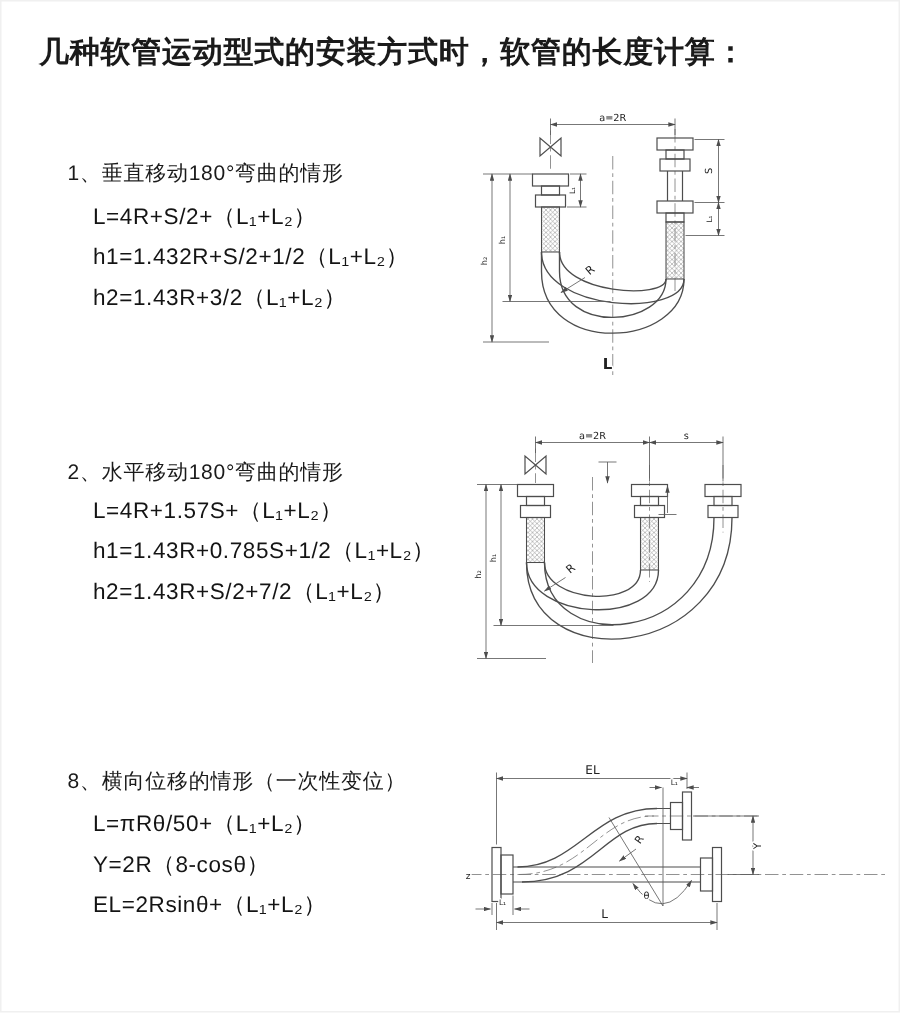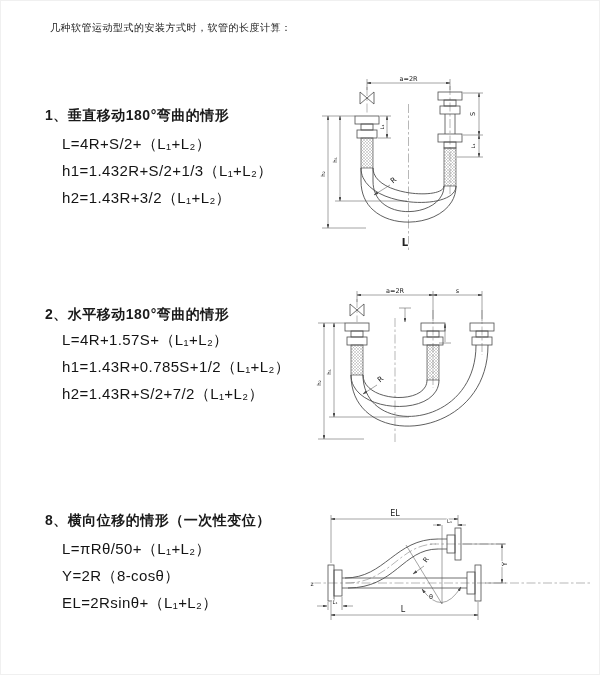--- a/index.html
+++ b/index.html
@@ -3,25 +3,25 @@
 <meta charset="utf-8">
 <style>
   html,body{margin:0;padding:0;}
   body{
     width:600px;height:675px;position:relative;background:#ffffff;
     font-family:"Liberation Sans","DejaVu Sans",sans-serif;
     overflow:hidden;color:#1a1a1a;
   }
   .frame{position:absolute;inset:0;border:1px solid #f0f0f0;pointer-events:none;}
   .title{
-    position:absolute;left:50px;top:21px;font-size:10px;font-weight:normal;
+    position:absolute;left:26px;top:21px;font-size:20px;font-weight:bold;
     letter-spacing:.5px;white-space:nowrap;
   }
   .sec-heading{
-    position:absolute;font-size:14px;font-weight:bold;letter-spacing:.5px;white-space:nowrap;text-align:center;
+    position:absolute;font-size:14px;font-weight:normal;letter-spacing:.5px;white-space:nowrap;text-align:center;
   }
   .formula{
     position:absolute;font-size:15px;font-weight:normal;letter-spacing:.4px;white-space:nowrap;
     color:#141414;
   }
   svg{position:absolute;overflow:visible;}
   .ln{stroke:#4d4d4d;stroke-width:.8;fill:none;}
   .hs{stroke:#4d4d4d;stroke-width:.9;fill:none;}
   .th{stroke:#5a5a5a;stroke-width:.55;fill:none;}
   .cl{stroke:#6e6e6e;stroke-width:.5;fill:none;stroke-dasharray:9 2.5 2.5 2.5;}
@@ -33,21 +33,21 @@
 </style>
 </head>
 <body>
 
 <div class="frame"></div>
 
 <div class="title">几种软管运动型式的安装方式时，软管的长度计算：</div>
 
 <div class="sec-heading" style="left:45px;top:107px">1、垂直移动180°弯曲的情形</div>
 <div class="formula" style="left:62px;top:135px">L=4R+S/2+（L₁+L₂）</div>
-<div class="formula" style="left:62px;top:162px">h1=1.432R+S/2+1/3（L₁+L₂）</div>
+<div class="formula" style="left:62px;top:162px">h1=1.432R+S/2+1/2（L₁+L₂）</div>
 <div class="formula" style="left:62px;top:189px">h2=1.43R+3/2（L₁+L₂）</div>
 
 <div class="sec-heading" style="left:45px;top:306px">2、水平移动180°弯曲的情形</div>
 <div class="formula" style="left:62px;top:331px">L=4R+1.57S+（L₁+L₂）</div>
 <div class="formula" style="left:62px;top:358px">h1=1.43R+0.785S+1/2（L₁+L₂）</div>
 <div class="formula" style="left:62px;top:385px">h2=1.43R+S/2+7/2（L₁+L₂）</div>
 
 <div class="sec-heading" style="left:45px;top:512px">8、横向位移的情形（一次性变位）</div>
 <div class="formula" style="left:62px;top:540px">L=πRθ/50+（L₁+L₂）</div>
 <div class="formula" style="left:62px;top:567px">Y=2R（8-cosθ）</div>

